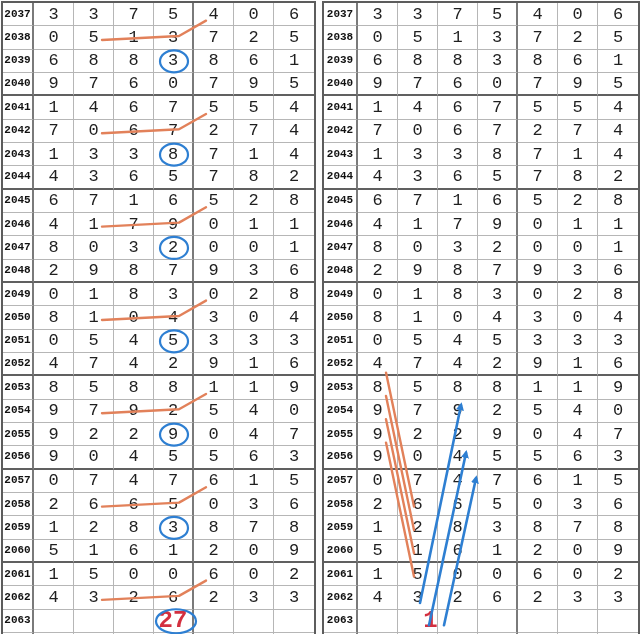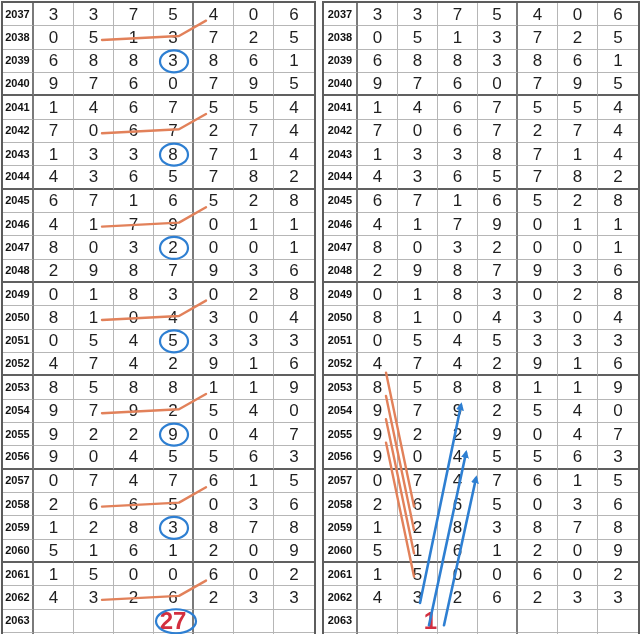--- a/index.html
+++ b/index.html
@@ -1,18 +1,18 @@
 <!DOCTYPE html>
 <html><head>
 <meta charset="utf-8">
 <style>
   html,body{margin:0;padding:0;background:#ffffff;}
   .stage{
     position:relative;width:640px;height:634px;overflow:hidden;
-    background:#fcfcfc;font-family:Liberation Sans, sans-serif;
+    background:#fcfcfc;font-family:Liberation Mono, monospace;
   }
   .tbl{
     position:absolute;top:1px;display:grid;background:#ffffff;
     border:2px solid #5c5c5c;grid-auto-rows:23.33px;
   }
   .tbl.left{left:1px;grid-template-columns:31px repeat(7,40px);}
   .tbl.right{left:322px;grid-template-columns:34px repeat(7,40px);}
   .c{
     box-sizing:border-box;display:flex;align-items:center;justify-content:center;
     border-right:1px solid #b6b6b6;border-bottom:1px solid #b6b6b6;

